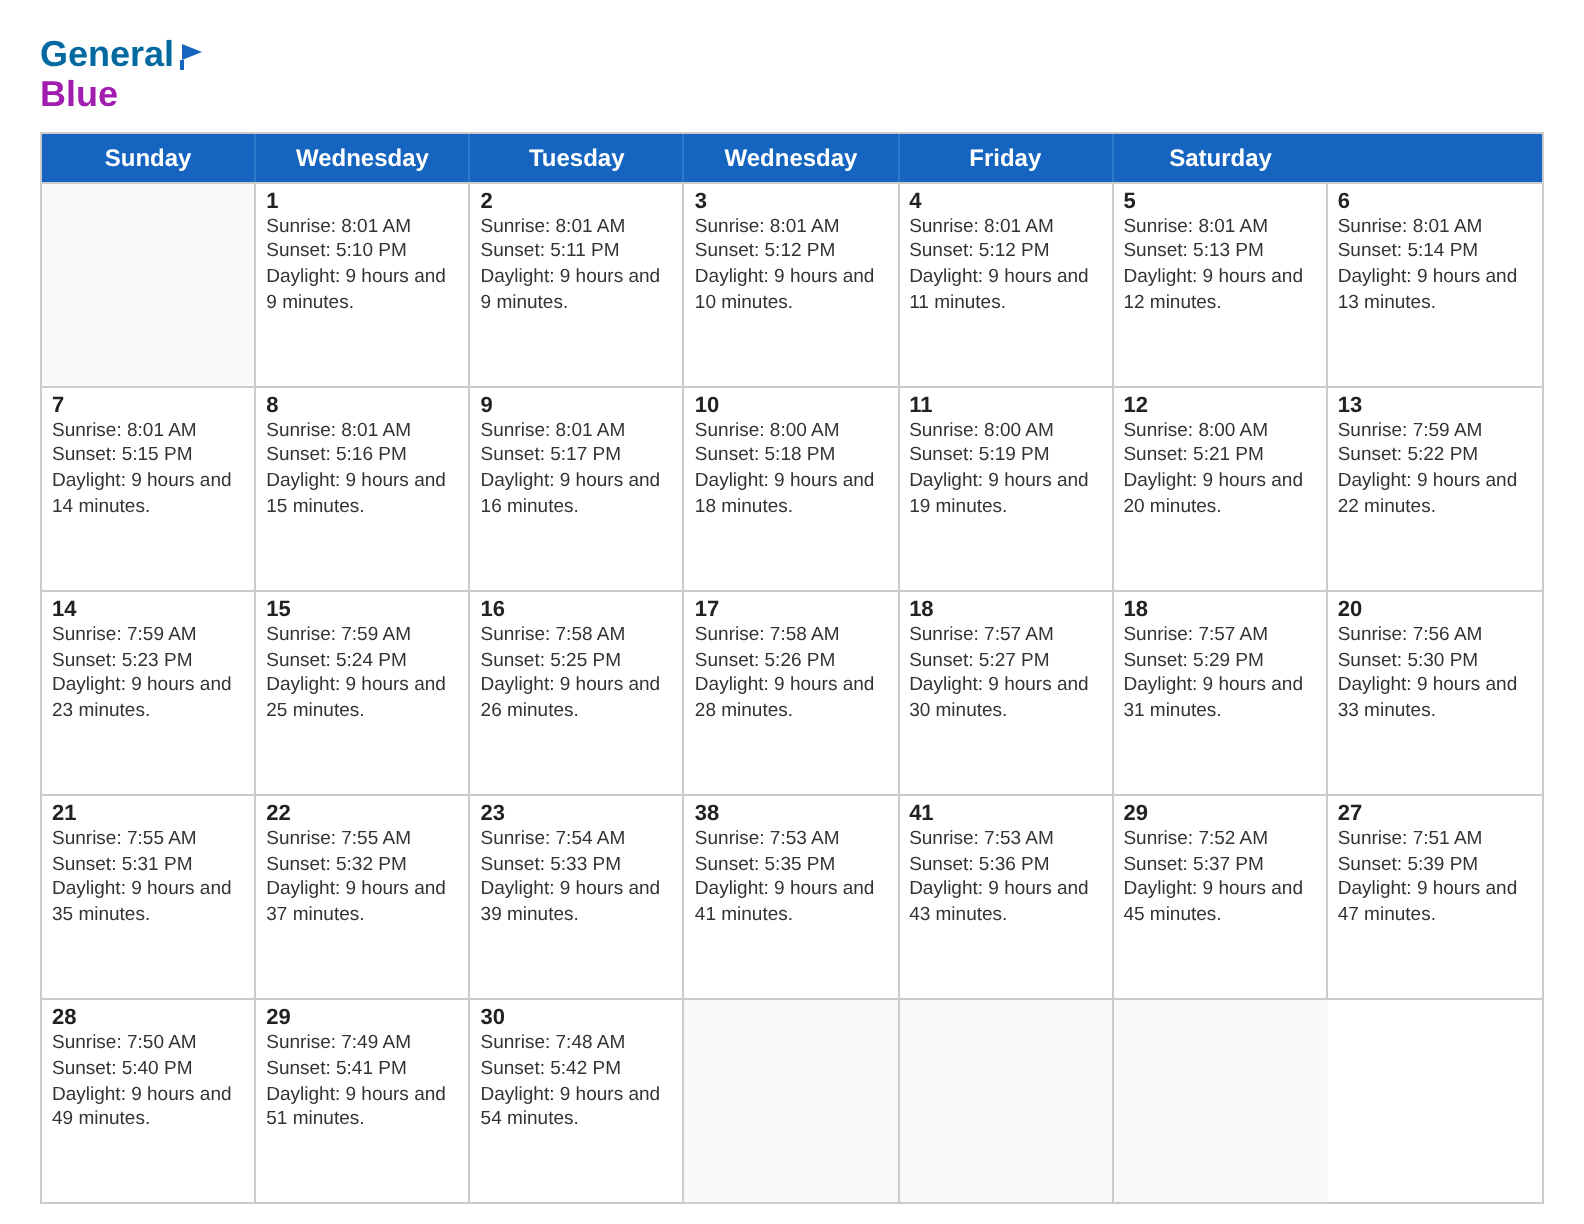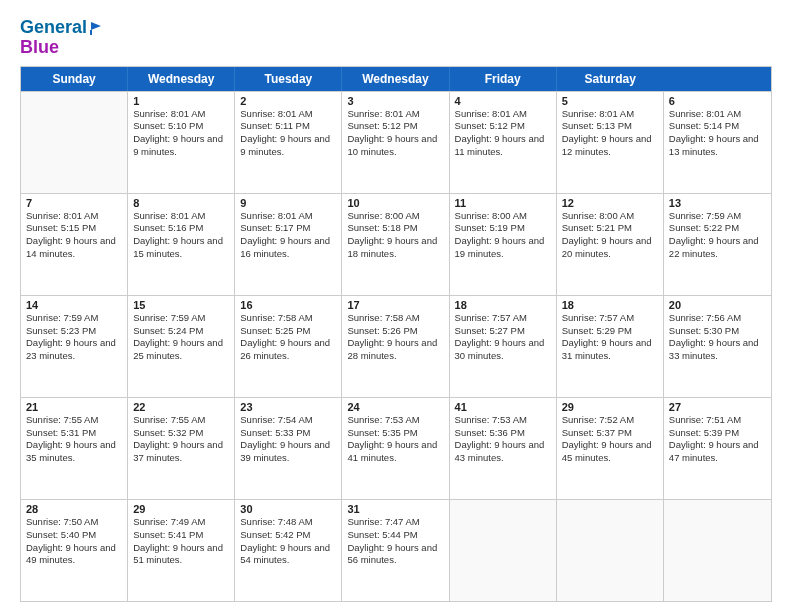--- a/index.html
+++ b/index.html
@@ -235,21 +235,21 @@
           </div>
           <div class="cal-cell">
             <div class="day-number">22</div>
             <div class="day-info">Sunrise: 7:55 AM<br>Sunset: 5:32 PM<br>Daylight: 9 hours and 37 minutes.</div>
           </div>
           <div class="cal-cell">
             <div class="day-number">23</div>
             <div class="day-info">Sunrise: 7:54 AM<br>Sunset: 5:33 PM<br>Daylight: 9 hours and 39 minutes.</div>
           </div>
           <div class="cal-cell">
-            <div class="day-number">24</div>
+            <div class="day-number">38</div>
             <div class="day-info">Sunrise: 7:53 AM<br>Sunset: 5:35 PM<br>Daylight: 9 hours and 41 minutes.</div>
           </div>
           <div class="cal-cell">
             <div class="day-number">41</div>
             <div class="day-info">Sunrise: 7:53 AM<br>Sunset: 5:36 PM<br>Daylight: 9 hours and 43 minutes.</div>
           </div>
           <div class="cal-cell">
             <div class="day-number">29</div>
             <div class="day-info">Sunrise: 7:52 AM<br>Sunset: 5:37 PM<br>Daylight: 9 hours and 45 minutes.</div>
           </div>
@@ -263,24 +263,20 @@
             <div class="day-number">28</div>
             <div class="day-info">Sunrise: 7:50 AM<br>Sunset: 5:40 PM<br>Daylight: 9 hours and 49 minutes.</div>
           </div>
           <div class="cal-cell">
             <div class="day-number">29</div>
             <div class="day-info">Sunrise: 7:49 AM<br>Sunset: 5:41 PM<br>Daylight: 9 hours and 51 minutes.</div>
           </div>
           <div class="cal-cell">
             <div class="day-number">30</div>
             <div class="day-info">Sunrise: 7:48 AM<br>Sunset: 5:42 PM<br>Daylight: 9 hours and 54 minutes.</div>
-          </div>
-          <div class="cal-cell">
-            <div class="day-number">31</div>
-            <div class="day-info">Sunrise: 7:47 AM<br>Sunset: 5:44 PM<br>Daylight: 9 hours and 56 minutes.</div>
           </div>
           <div class="cal-cell empty"></div>
           <div class="cal-cell empty"></div>
           <div class="cal-cell empty"></div>
         </div>
       </div>
   </div>
 </div>
 
 </body></html>

